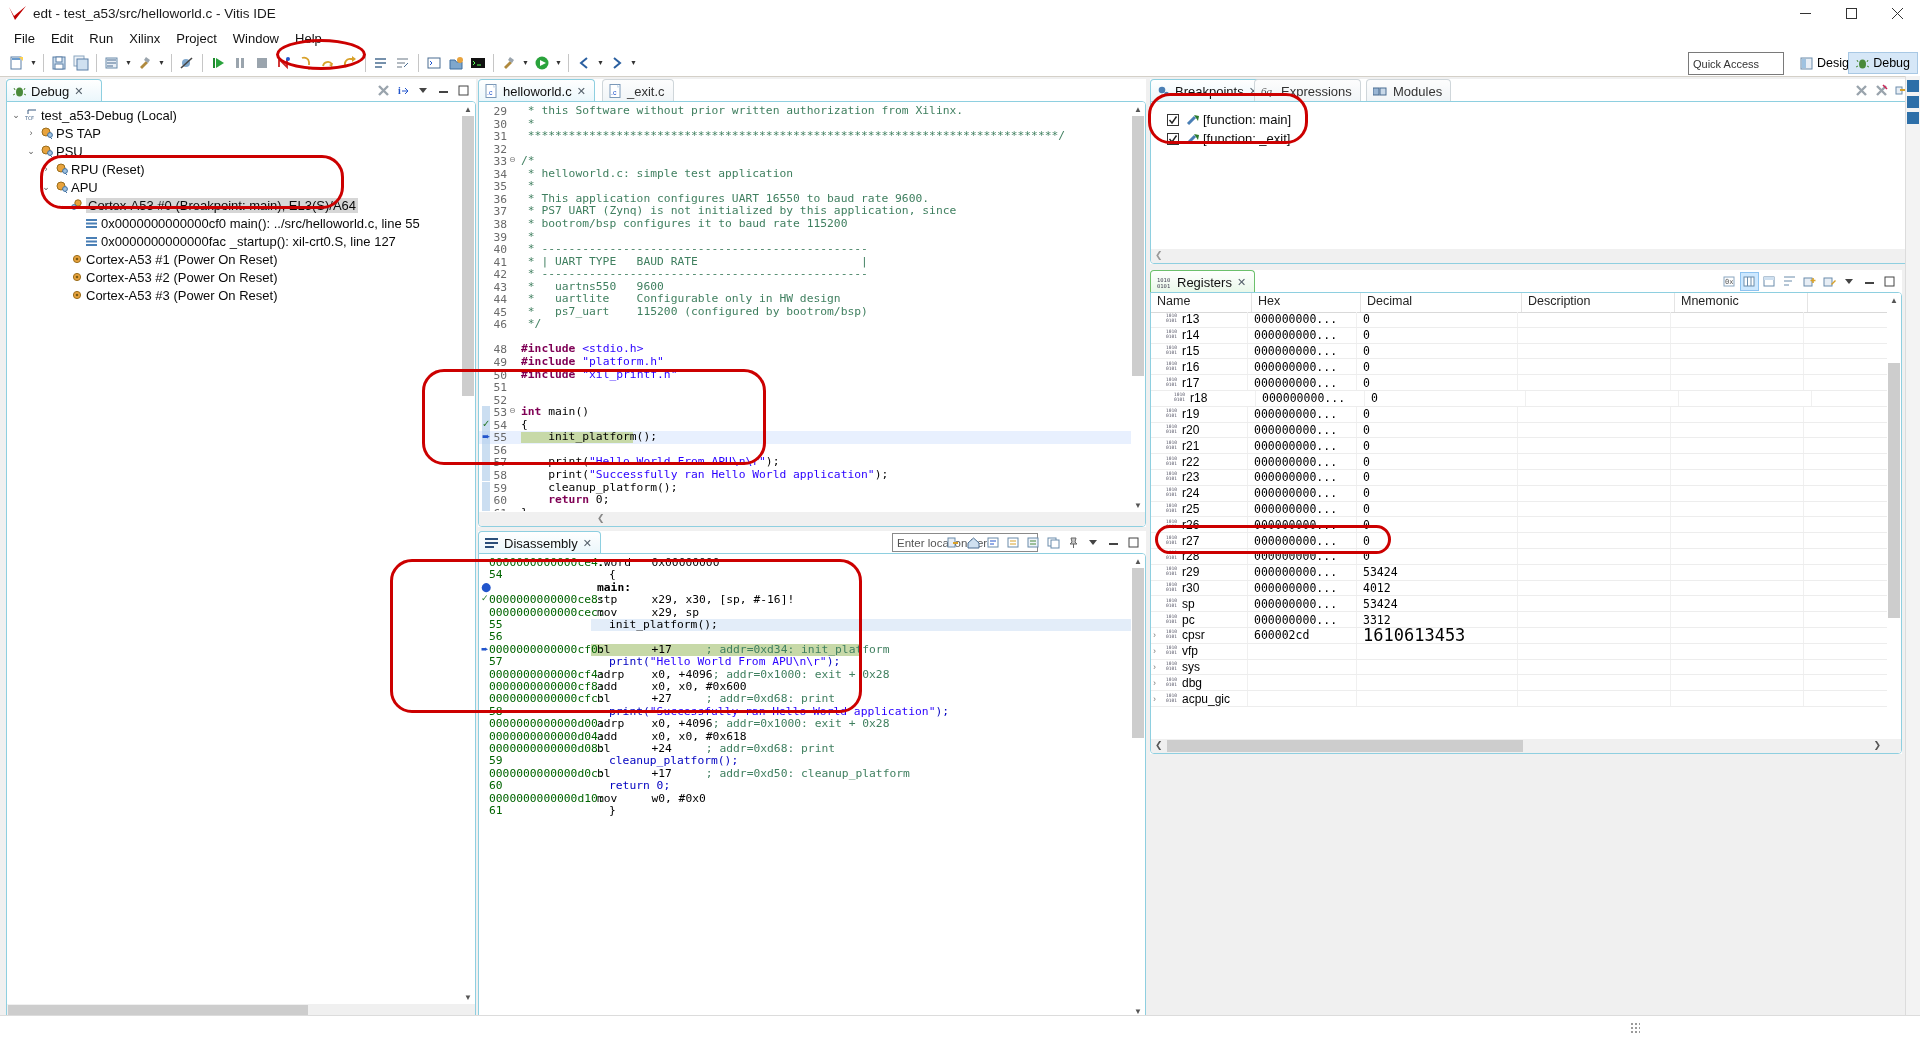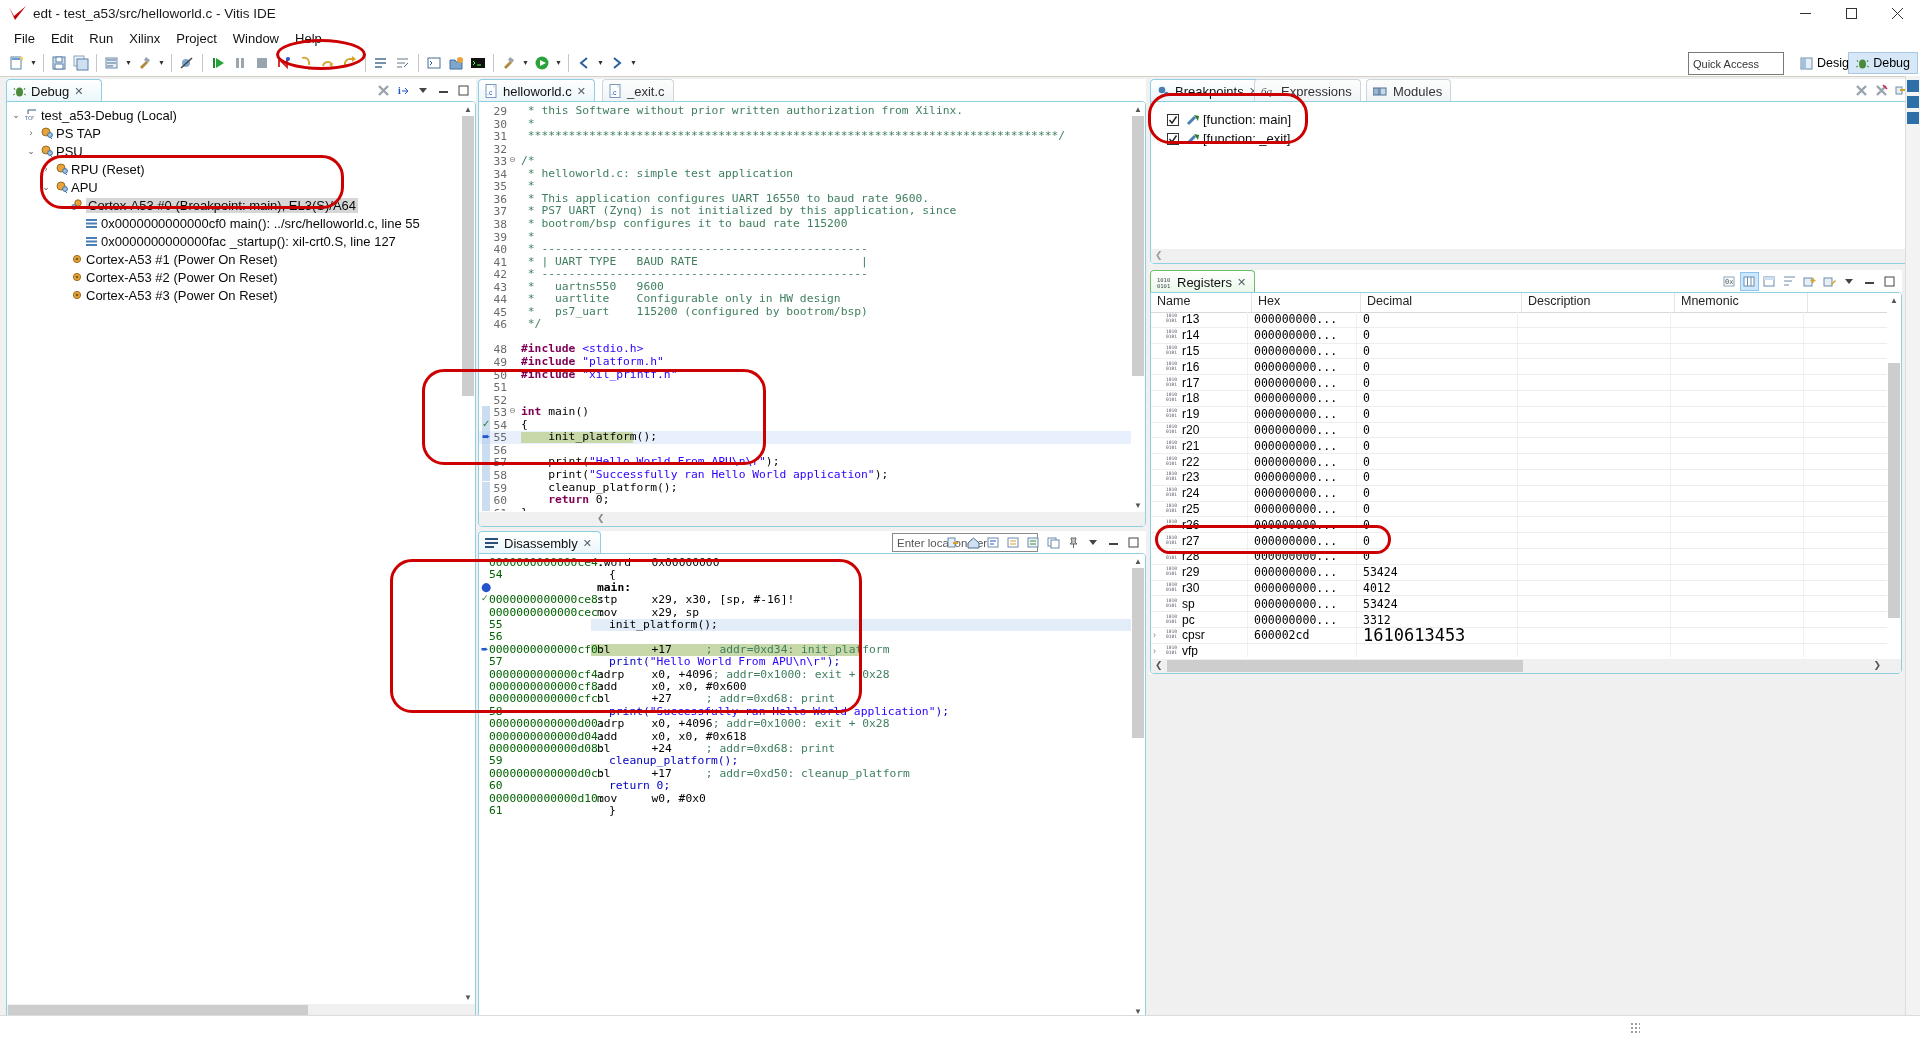--- a/index.html
+++ b/index.html
@@ -935,21 +935,21 @@
             <span class="lbl" style="font-size:13px;">[function: _exit]</span>
           </div>
         </div>
       <div class="hsb">
         <div style="position:absolute;left:4px;top:1px;color:#999;font-size:9px;">❮</div>
         <div style="position:absolute;right:4px;top:1px;color:#999;font-size:9px;">❯</div>
       </div>
     </div>
   </div>
 
-  <div class="view" id="v-reg" style="left:1150px;top:194px;width:752px;height:404px;">
+  <div class="view" id="v-reg" style="left:1150px;top:194px;width:752px;height:484px;">
     <div class="viewtabbar">
       <div class="viewtab green">
         <svg width="15" height="13">
             <text x="0" y="6" font-size="5.5" fill="#445" font-family="monospace">1010</text>
             <text x="0" y="12" font-size="5.5" fill="#445" font-family="monospace">0101</text>
           </svg>
         <span>Registers</span>
         <span class="tabx">✕</span>
       </div>
       <div class="toolicons">
@@ -1078,21 +1078,21 @@
                   <text x="0" y="10" font-size="4.6" fill="#556" font-family="monospace">0101</text>
                 </svg></span>
               <span>r17</span>
             </div>
             <div class="mono" style="width:96px;font-size:11.5px;">000000000...</div>
             <div class="mono" style="width:148px;font-size:11.5px;">0</div>
             <div style="width:140px;"></div>
             <div style="width:120px;"></div>
           </div>
           <div class="trw">
-            <div style="width:88px;padding-left:2px;">
+            <div style="width:88px;padding-left:10px;">
               <span style="width:11px;color:#7a7a7a;font-size:9px;"></span>
               <span style="margin:0 3px 0 2px;"><svg width="13" height="11">
                   <text x="0" y="5" font-size="4.6" fill="#556" font-family="monospace">1010</text>
                   <text x="0" y="10" font-size="4.6" fill="#556" font-family="monospace">0101</text>
                 </svg></span>
               <span>r18</span>
             </div>
             <div class="mono" style="width:96px;font-size:11.5px;">000000000...</div>
             <div class="mono" style="width:148px;font-size:11.5px;">0</div>
             <div style="width:140px;"></div>

